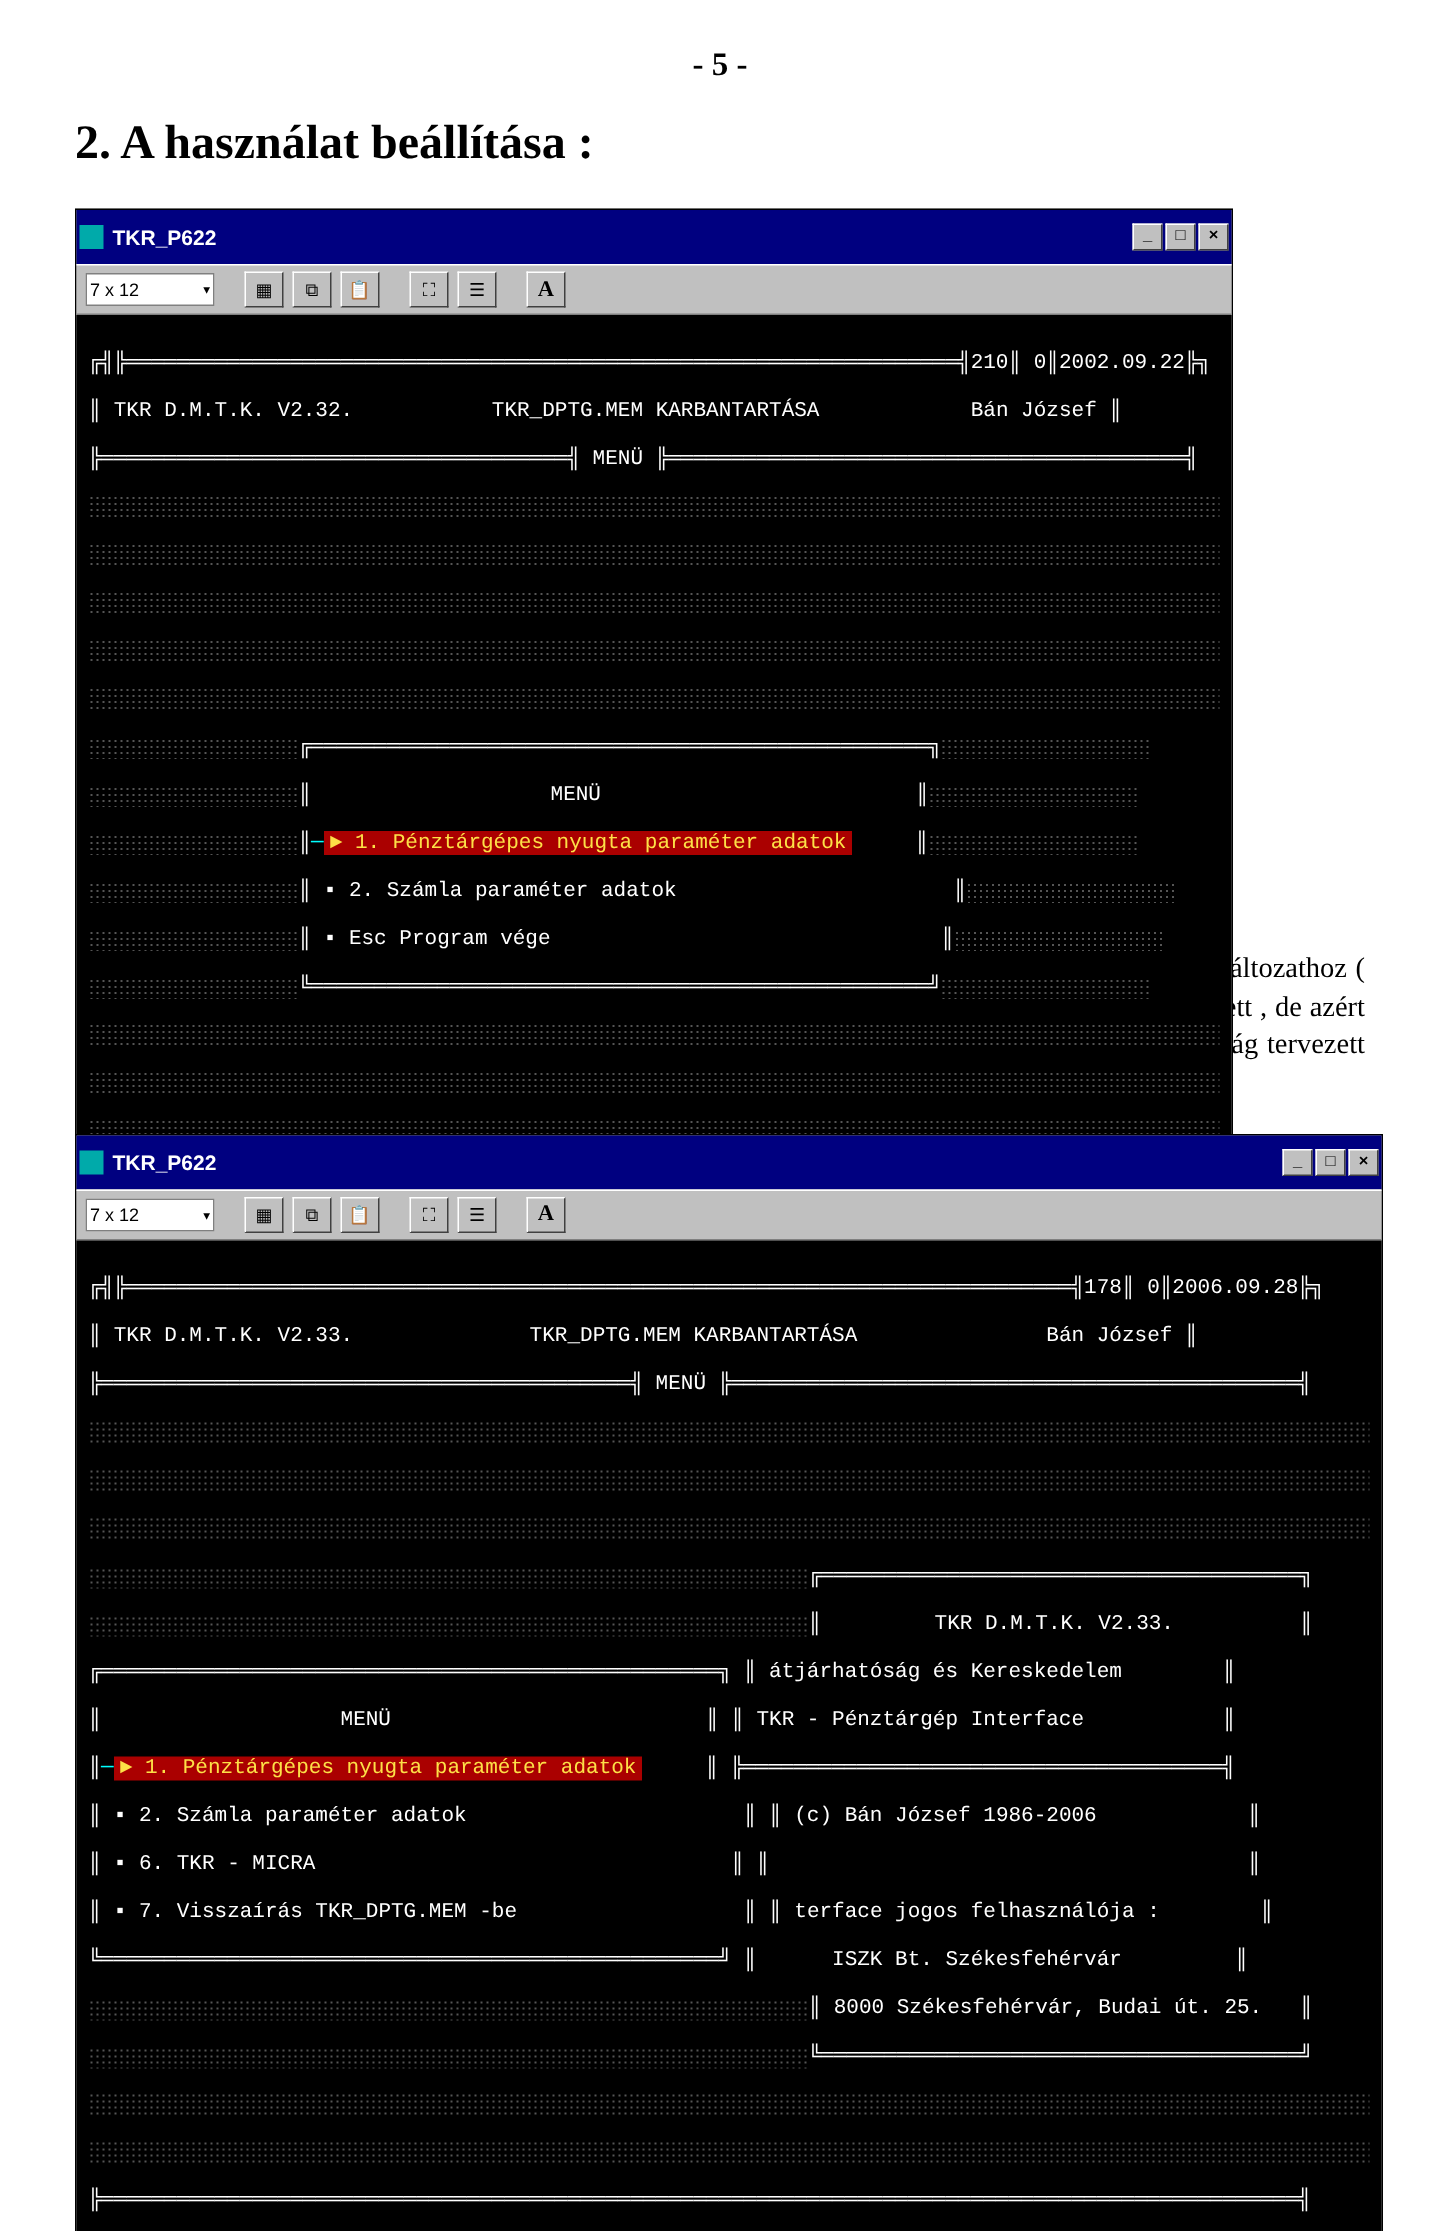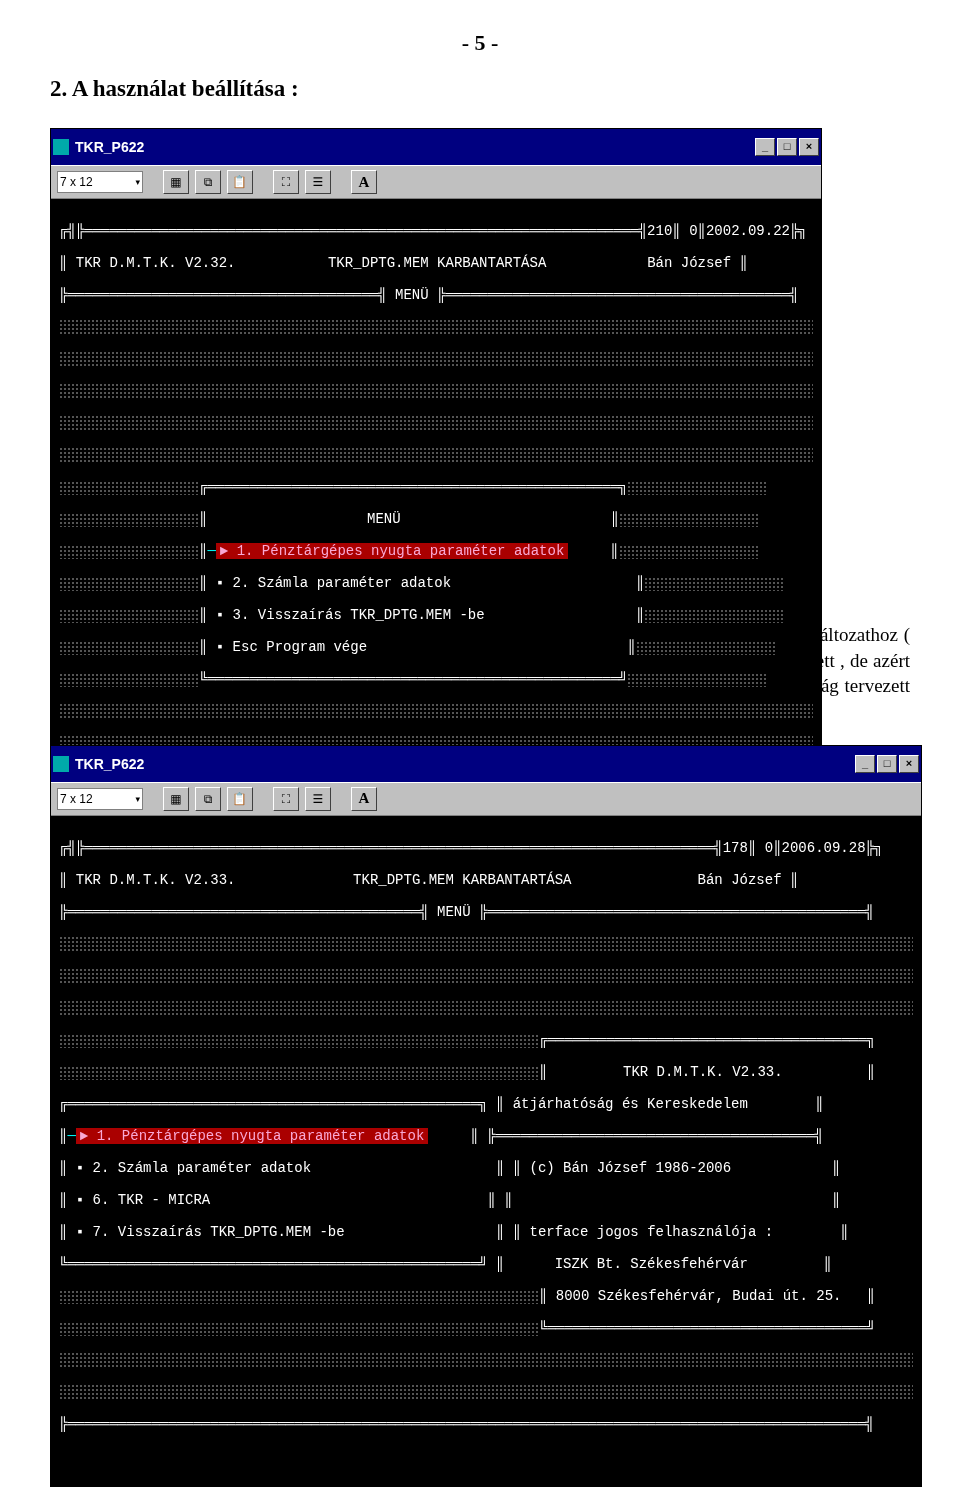--- a/index.html
+++ b/index.html
@@ -12,21 +12,21 @@
   .page {
     padding: 30px 50px;
   }
   .pagenum {
     text-align: center;
     font-size: 22px;
     font-weight: bold;
     margin-bottom: 20px;
   }
   .heading2 {
-    font-size: 23px;
+    font-size: 32px;
     font-weight: bold;
     margin: 10px 0 20px 0;
   }
   .paragraph {
     font-size: 19px;
     line-height: 1.35;
     margin: 520px 0 20px 0;
     text-align: justify;
   }
   
@@ -121,21 +121,21 @@
   }
   .dots-span {
     background-image: radial-gradient(#555 1px, transparent 1px);
     background-size: 4px 4px;
     display: inline-block;
     height: 14px;
     vertical-align: bottom;
   }
   .redbar {
     background: #aa0000;
-    color: #f9a8d4;
+    color: #fde047;
     display: inline-block;
     padding: 0 4px;
   }
   .cyanmark { color: #0ff; }
   .statusbar {
     background: #c0c0c0;
     height: 20px;
     border-top: 1px solid #fff;
   }
 
@@ -181,21 +181,20 @@
 <span class="row">╠═════════════════════════════════════╣ <span>MENÜ</span> ╠═════════════════════════════════════════╣</span>
 <span class="row dotfill"></span>
 <span class="row dotfill"></span>
 <span class="row dotfill"></span>
 <span class="row dotfill"></span>
 <span class="row dotfill"></span>
 <span class="row"><span class="dots-span" style="width:140px"></span>╔═════════════════════════════════════════════════╗<span class="dots-span" style="width:140px"></span></span>
 <span class="row"><span class="dots-span" style="width:140px"></span>║                   <span>MENÜ</span>                         ║<span class="dots-span" style="width:140px"></span></span>
 <span class="row"><span class="dots-span" style="width:140px"></span>║<span class="cyanmark">─</span><span class="redbar">► <span>1.</span> <span>Pénztárgépes nyugta paraméter adatok</span></span>     ║<span class="dots-span" style="width:140px"></span></span>
 <span class="row"><span class="dots-span" style="width:140px"></span>║ ▪ <span>2.</span> <span>Számla paraméter adatok</span>                      ║<span class="dots-span" style="width:140px"></span></span>
-<span class="row"><span class="dots-span" style="width:140px"></span>║ ▪ <span>3.</span> <span>Visszaírás TKR_DPTG.MEM -be</span>                  ║<span class="dots-span" style="width:140px"></span></span>
 <span class="row"><span class="dots-span" style="width:140px"></span>║ ▪ <span>Esc</span> <span>Program vége</span>                               ║<span class="dots-span" style="width:140px"></span></span>
 <span class="row"><span class="dots-span" style="width:140px"></span>╚═════════════════════════════════════════════════╝<span class="dots-span" style="width:140px"></span></span>
 <span class="row dotfill"></span>
 <span class="row dotfill"></span>
 <span class="row dotfill"></span>
 <span class="row dotfill"></span>
 <span class="row dotfill"></span>
 <span class="row dotfill"></span>
 <span class="row dotfill"></span>
 <span class="row">╠════════════════════════════════════════════════════════════════════════════════════════╣</span>
@@ -234,20 +233,21 @@
     <div class="dos">
 <span class="row">╔╣╠═══════════════════════════════════════════════════════════════════════════╣<span>178</span>║ <span>0</span>║<span>2006.09.28</span>╠╗</span>
 <span class="row">║ <span>TKR D.M.T.K. V2.33.</span>              <span>TKR_DPTG.MEM KARBANTARTÁSA</span>               <span>Bán József</span> ║</span>
 <span class="row">╠══════════════════════════════════════════╣ <span>MENÜ</span> ╠═════════════════════════════════════════════╣</span>
 <span class="row dotfill"></span>
 <span class="row dotfill"></span>
 <span class="row dotfill"></span>
 <span class="row"><span class="dots-span" style="width:480px"></span>╔══════════════════════════════════════╗</span>
 <span class="row"><span class="dots-span" style="width:480px"></span>║         <span>TKR D.M.T.K. V2.33.</span>          ║</span>
 <span class="row">╔═════════════════════════════════════════════════╗ ║ <span>átjárhatóság és Kereskedelem</span>        ║</span>
+<span class="row">║                   <span>MENÜ</span>                         ║ ║ <span>TKR - Pénztárgép Interface</span>           ║</span>
 <span class="row">║<span class="cyanmark">─</span><span class="redbar">► <span>1.</span> <span>Pénztárgépes nyugta paraméter adatok</span></span>     ║ ╠══════════════════════════════════════╣</span>
 <span class="row">║ ▪ <span>2.</span> <span>Számla paraméter adatok</span>                      ║ ║ <span>(c) Bán József 1986-2006</span>            ║</span>
 <span class="row">║ ▪ <span>6.</span> <span>TKR - MICRA</span>                                 ║ ║                                      ║</span>
 <span class="row">║ ▪ <span>7.</span> <span>Visszaírás TKR_DPTG.MEM -be</span>                  ║ ║ <span>terface jogos felhasználója :</span>        ║</span>
 <span class="row">╚═════════════════════════════════════════════════╝ ║      <span>ISZK Bt. Székesfehérvár</span>         ║</span>
 <span class="row"><span class="dots-span" style="width:480px"></span>║ <span>8000 Székesfehérvár, Budai út. 25.</span>   ║</span>
 <span class="row"><span class="dots-span" style="width:480px"></span>╚══════════════════════════════════════╝</span>
 <span class="row dotfill"></span>
 <span class="row dotfill"></span>
 <span class="row">╠═══════════════════════════════════════════════════════════════════════════════════════════════╣</span>

